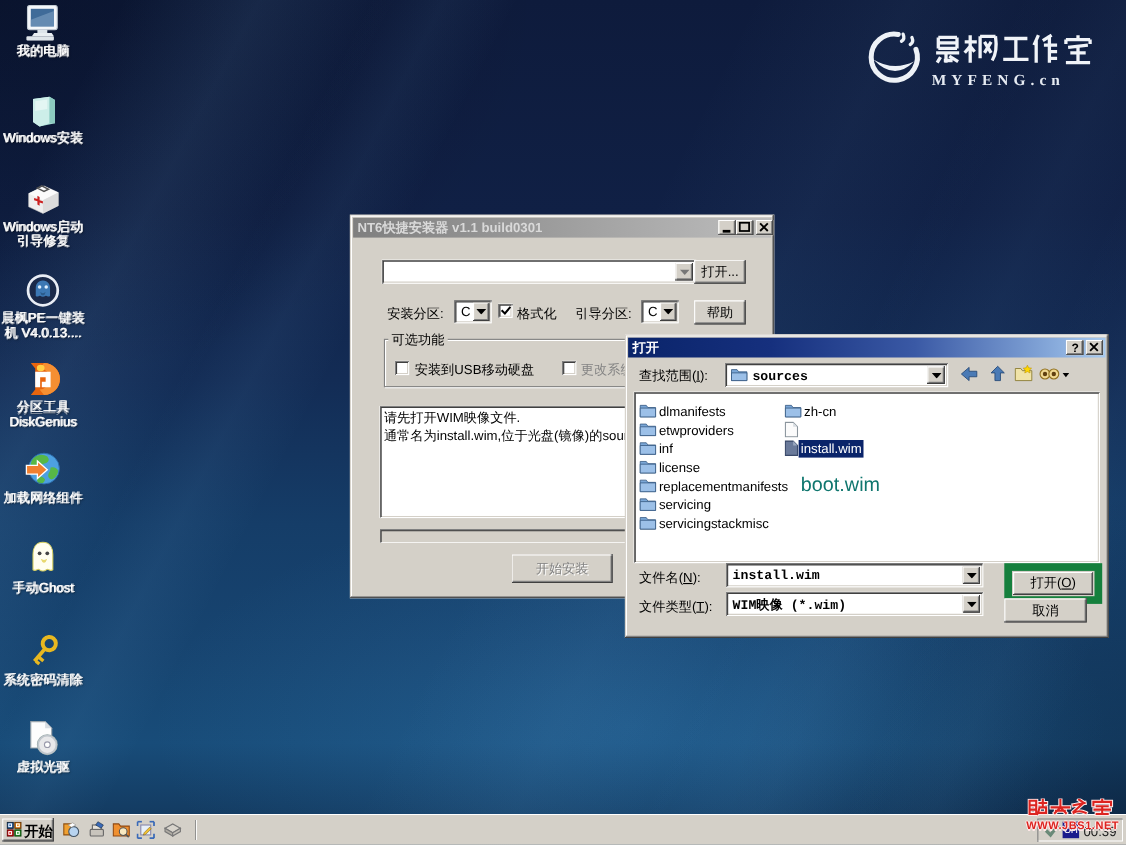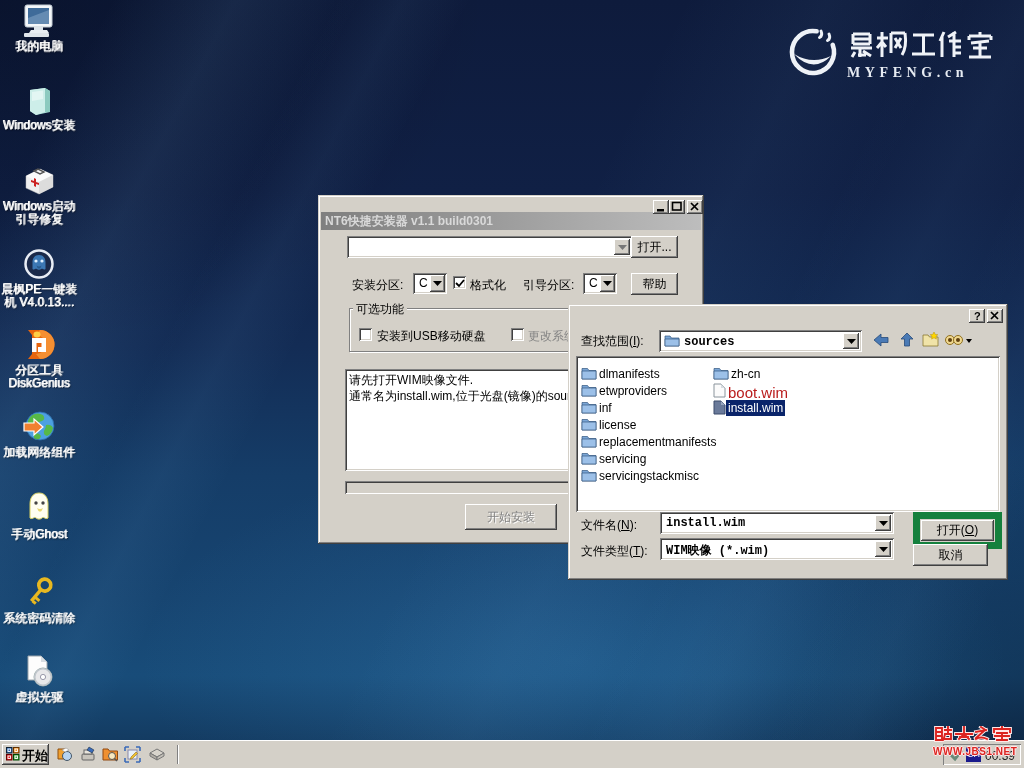--- a/index.html
+++ b/index.html
@@ -8,21 +8,21 @@
  background:
   radial-gradient(ellipse 620px 300px at 56% 86%, rgba(62,140,198,.26), rgba(62,140,198,0) 70%),
   radial-gradient(ellipse 560px 420px at 104% 98%, rgba(4,10,26,.42), rgba(4,10,26,0) 72%),
   radial-gradient(ellipse 700px 500px at 0% 0%, rgba(2,6,20,.35), rgba(2,6,20,0) 70%),
   linear-gradient(to bottom,#0e1b3c 0%,#102045 25%,#132c55 45%,#153d68 62%,#174571 78%,#184c79 88%,#133a60 97%,#102d4e 100%);
  overflow:hidden;}
 .beam{position:absolute;background:linear-gradient(90deg,rgba(130,190,240,0) 0%,rgba(130,190,240,.10) 50%,rgba(130,190,240,0) 100%);}
 
 .win{position:absolute;background:#d4d0c8;
  box-shadow:inset -1px -1px 0 #404040, inset 1px 1px 0 #d4d0c8, inset -2px -2px 0 #808080, inset 2px 2px 0 #fff;}
-.tb{position:absolute;left:3px;right:3px;top:3px;height:18px;display:flex;align-items:center;margin-top:14px;}
+.tb{position:absolute;left:3px;right:3px;top:3px;height:18px;display:flex;align-items:center;}
 .tb1{background:linear-gradient(90deg,#7f7f7f,#bdbdbd);}
 .tb2{background:linear-gradient(90deg,#0a246a 0%,#16307e 30%,#3a59a5 60%,#7395cd 82%,#a6caf0 100%);}
 .tbtxt{font-size:12px;font-weight:bold;padding-left:4px;white-space:nowrap;}
 .cbtn{position:absolute;width:16px;height:14px;background:#d4d0c8;
  box-shadow:inset -1px -1px 0 #404040, inset 1px 1px 0 #fff, inset -2px -2px 0 #808080, inset 2px 2px 0 #d4d0c8;}
 .btn{position:absolute;background:#d4d0c8;font-size:12px;color:#000;text-align:center;
  box-shadow:inset -1px -1px 0 #404040, inset 1px 1px 0 #fff, inset -2px -2px 0 #808080, inset 2px 2px 0 #d4d0c8;}
 .sunk{position:absolute;background:#fff;
  box-shadow:inset 1px 1px 0 #808080, inset -1px -1px 0 #fff, inset 2px 2px 0 #404040, inset -2px -2px 0 #d4d0c8;}
 .lbl{position:absolute;font-size:12px;color:#000;white-space:nowrap;}
@@ -202,20 +202,23 @@
  <div class="lbl" style="left:210px;top:133px;color:#848484;">更改系统盘盘符</div>
 
  <div class="sunk" style="left:27px;top:174px;width:332px;height:102px;">
   <div style="position:absolute;left:4px;top:3px;font-size:12px;line-height:16px;color:#000;white-space:nowrap;">请先打开WIM映像文件.<br>通常名为install.wim,位于光盘(镜像)的sources目录下.</div>
  </div>
  <div class="sunk" style="left:27px;top:286px;width:332px;height:13px;background:#d4d0c8;"></div>
  <div class="btn" style="left:147px;top:309px;width:92px;height:26px;line-height:26px;color:#848484;text-shadow:1px 1px 0 #fff;">开始安装</div>
 </div>
 
 <div id="win2" class="win" style="left:568px;top:304px;width:440px;height:276px;">
+ <div class="tb tb2">
+      <span class="tbtxt" style="color:#fff;">打开</span>
+    </div>
  <div class="cbtn" style="left:401px;top:5px;"><svg width="16" height="14">
         <text x="5" y="11" font-size="11" font-weight="bold" font-family="Liberation Sans">?</text>
       </svg></div>
  <div class="cbtn" style="left:419px;top:5px;"><svg width="16" height="14">
         <path d="M4 3 L11 10 M11 3 L4 10" stroke="#000" stroke-width="1.7"></path>
       </svg></div>
 
  <div class="lbl" style="left:13px;top:29px;text-align:center;">查找范围(<u>I</u>):</div>
  <div class="sunk" style="left:91px;top:26px;width:203px;height:22px;"></div>
  <svg style="position:absolute;left:96px;top:29px;" width="16" height="14" viewBox="0 0 16 14">
@@ -278,21 +281,21 @@
             <path d="M1 2.5 l5.5 0 1.5 2 7 0 0 8.5 -14 0 z" fill="#7ba7d7" stroke="#33567e" stroke-width=".7"></path>
             <path d="M1 5 h14 v8 h-14 z" fill="#9cc0e8" stroke="#33567e" stroke-width=".7"></path>
           </svg></span><span style="display:inline-block;vertical-align:top;font-size:12px;padding:1px 2px;color:#000;">servicingstackmisc</span></div>
   <div style="position:absolute;left:137px;top:10px;height:17px;white-space:nowrap;"><span style="display:inline-block;vertical-align:top;"><svg width="16" height="14" viewBox="0 0 16 14">
             <path d="M1 2.5 l5.5 0 1.5 2 7 0 0 8.5 -14 0 z" fill="#7ba7d7" stroke="#33567e" stroke-width=".7"></path>
             <path d="M1 5 h14 v8 h-14 z" fill="#9cc0e8" stroke="#33567e" stroke-width=".7"></path>
           </svg></span><span style="display:inline-block;vertical-align:top;font-size:12px;padding:1px 2px;color:#000;">zh-cn</span></div>
   <div style="position:absolute;left:137px;top:27px;height:17px;white-space:nowrap;"><span style="display:inline-block;vertical-align:top;"><svg width="13" height="15" viewBox="0 0 13 15">
             <path d="M1 1 h7 l4 4 v9 h-11 z" fill="#fbfbfb" stroke="#8a949c"></path>
             <path d="M8 1 l4 4 h-4 z" fill="#d8dde2"></path>
-          </svg></span><span style="display:inline-block;vertical-align:top;font-size:15px;padding:1px 2px;color:#b91c1c;">boot.wim</span></div>
+          </svg></span><span style="display:inline-block;vertical-align:top;font-size:18px;padding:1px 2px;color:#0f766e;margin-top:46px;">boot.wim</span></div>
   <div style="position:absolute;left:137px;top:44px;height:17px;white-space:nowrap;"><span style="display:inline-block;vertical-align:top;"><svg width="13" height="15" viewBox="0 0 13 15">
             <path d="M1 1 h7 l4 4 v9 h-11 z" fill="#6a7a9a" stroke="#3a4a6a"></path>
             <path d="M8 1 l4 4 h-4 z" fill="#9aa8c0"></path>
           </svg></span><span style="display:inline-block;vertical-align:top;font-size:12px;padding:1px 2px;background:#0a246a;color:#fff;">install.wim</span></div>
  </div>
 
  <div class="lbl" style="left:13px;top:213px;">文件名(<u>N</u>):</div>
  <div class="sunk" style="left:92px;top:208px;width:234px;height:22px;"></div>
  <div class="lbl mono" style="left:98px;top:212px;font-weight:bold;">install.wim</div>
  <div class="arrbtn" style="left:307px;top:211px;width:16px;height:16px;">

